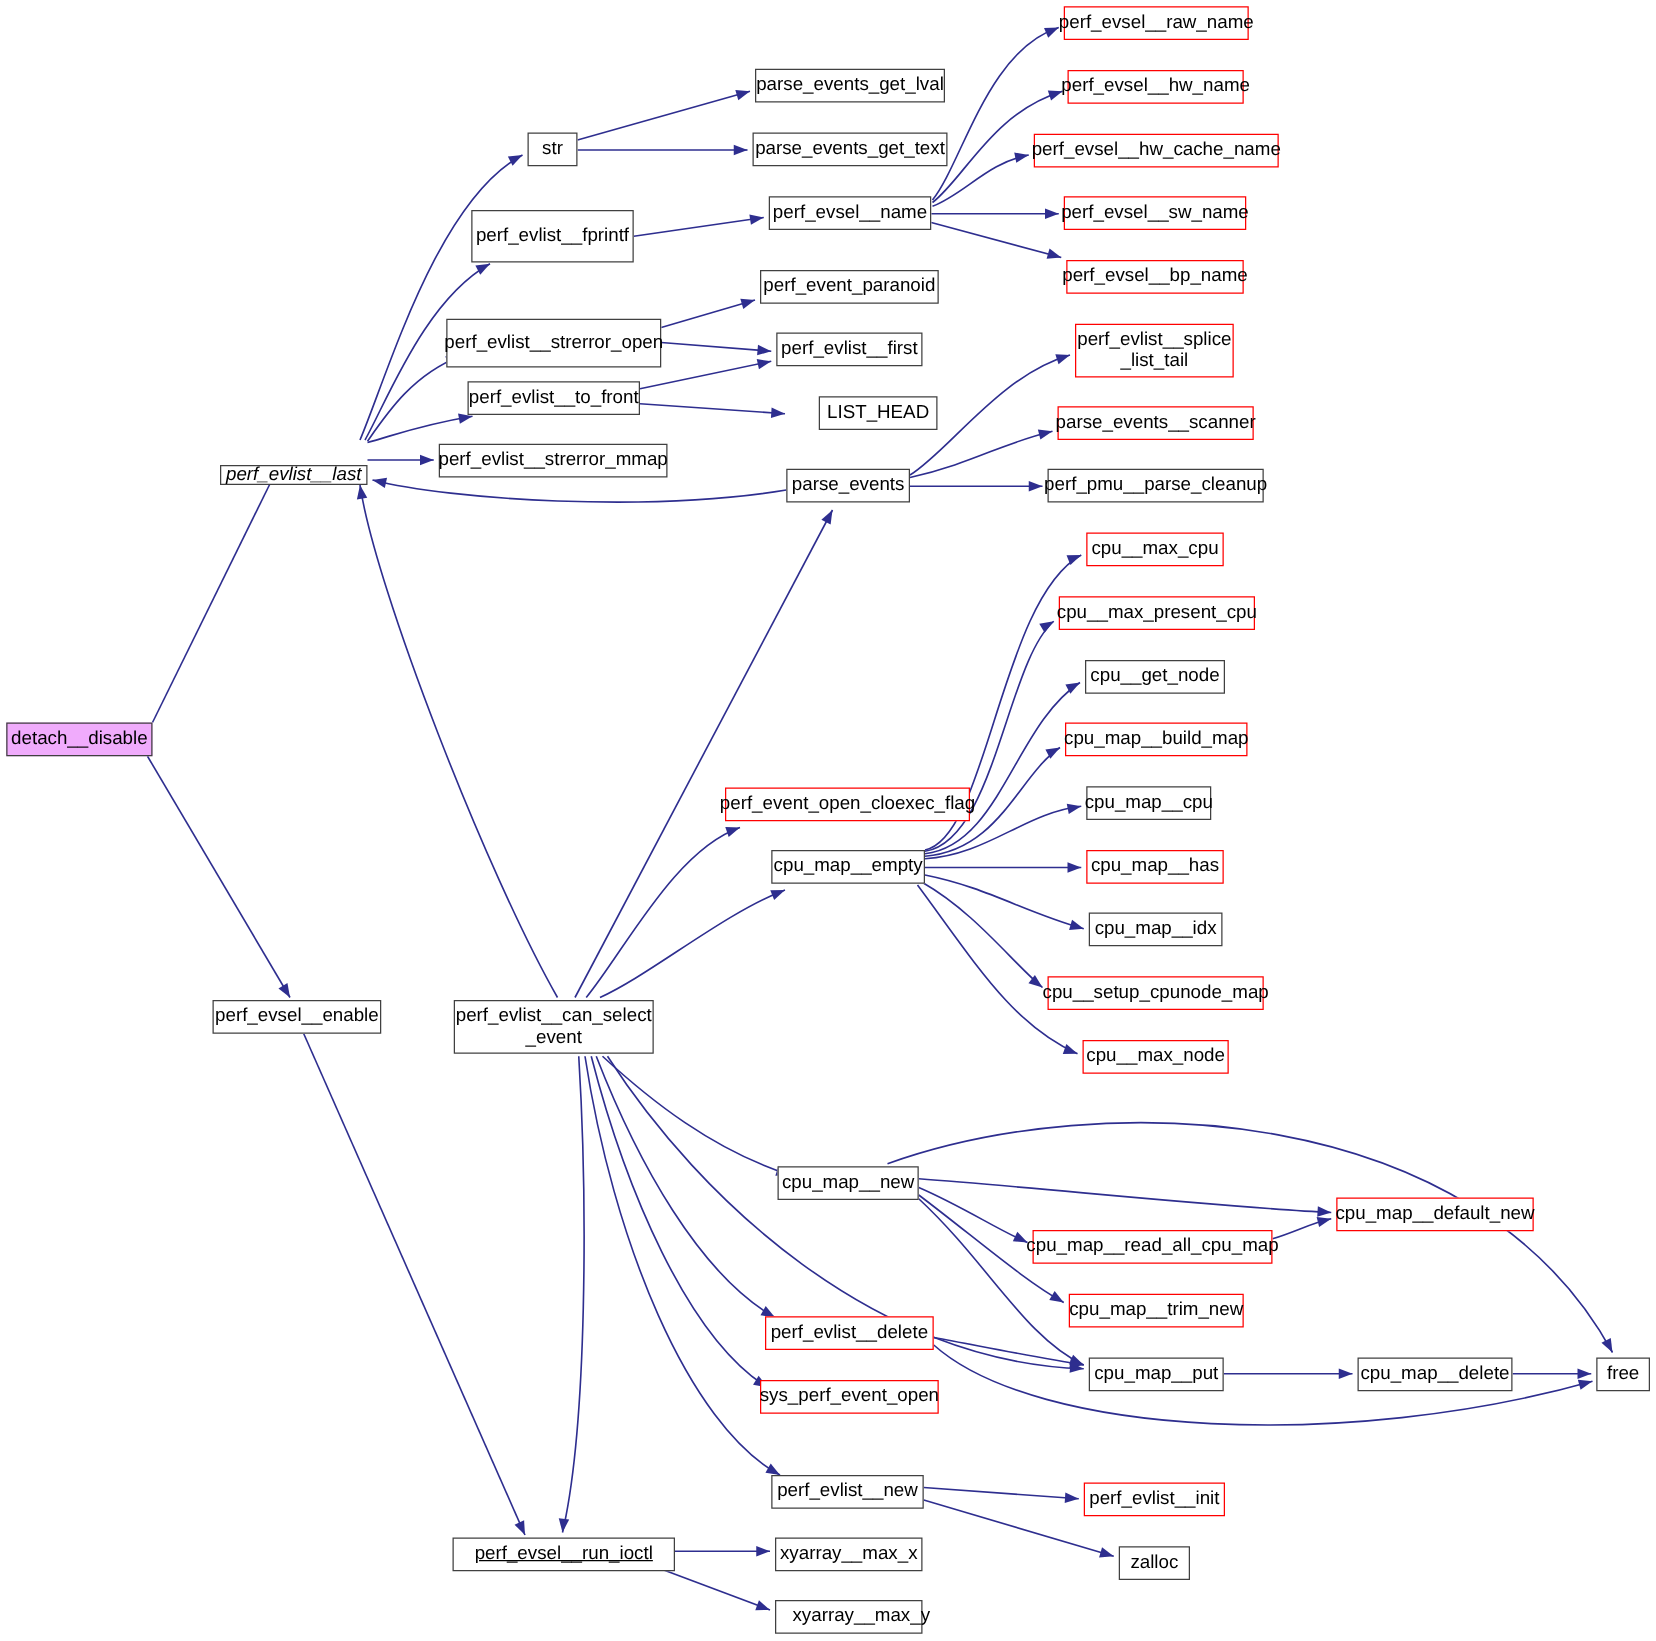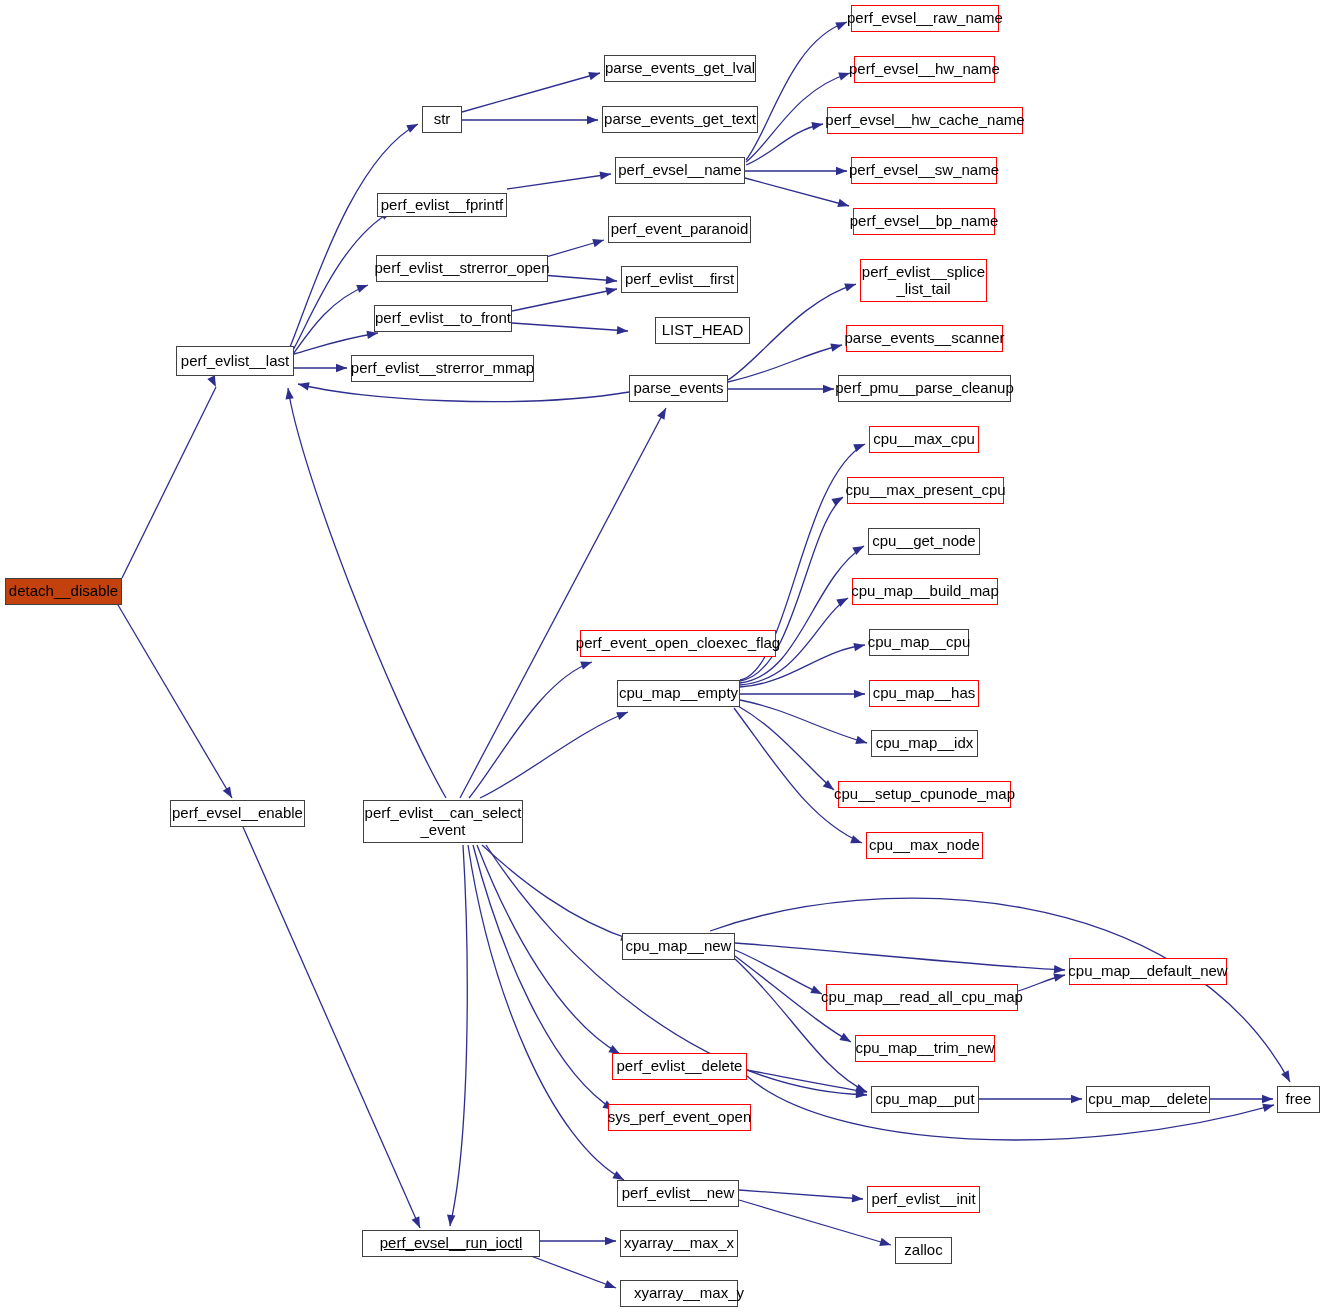--- a/index.html
+++ b/index.html
@@ -36,21 +36,21 @@
     background: #ffffff;
     border: 1px solid #404040;
     white-space: pre;
     letter-spacing: 0px;
     z-index: 5;
   }
   .node.red {
     border: 1px solid #ff0000;
   }
   .node.current {
-    background: #c2410c;
+    background: #f0abfc;
     border: 1px solid #404040;
   }
 </style>
 </head>
 <body>
 
 <div id="canvas">
   <svg id="edges" viewBox="0 0 1325 1313" width="1325" height="1313">
       <path d="M 122 578 L 216 387" stroke="#2e2e8f" stroke-width="1.3" fill="none"></path>
       <polygon points="216,387 214.8372446517001,375.28300379790113 207.32405624730083,379.03959800010074" fill="#2e2e8f"></polygon>
@@ -162,26 +162,26 @@
       <polygon points="863,1199 852.2966512112275,1194.093033044142 851.7499864575245,1202.475225934255" fill="#2e2e8f"></polygon>
       <path d="M 739 1200 L 891 1245" stroke="#2e2e8f" stroke-width="1.3" fill="none"></path>
       <polygon points="891,1245 881.6408590036251,1237.8553180749611 879.260751419079,1245.911066822656" fill="#2e2e8f"></polygon>
       <path d="M 515 1241 L 616 1241" stroke="#2e2e8f" stroke-width="1.3" fill="none"></path>
       <polygon points="616,1241 605,1236.8 605,1245.2" fill="#2e2e8f"></polygon>
       <path d="M 515 1250 L 616 1288" stroke="#2e2e8f" stroke-width="1.3" fill="none"></path>
       <polygon points="616,1288 607.1552412288568,1280.2275973933226 604.2258780478769,1288.100260942206" fill="#2e2e8f"></polygon>
     </svg>
   <div id="node-layer">
       <div class="node current" style="left: 5px; top: 578px; width: 117px; height: 27px;">detach__disable</div>
-      <div class="node" style="left: 176px; top: 346px; width: 118px; height: 30px;">perf_evlist__last</div>
+      <div class="node" style="left: 176px; top: 372px; width: 118px; height: 16px; font-style: italic;">perf_evlist__last</div>
       <div class="node" style="left: 170px; top: 800px; width: 135px; height: 27px;">perf_evsel__enable</div>
       <div class="node" style="left: 362px; top: 1230px; width: 178px; height: 27px; text-decoration: underline;">perf_evsel__run_ioctl</div>
       <div class="node" style="left: 422px; top: 106px; width: 40px; height: 27px;">str</div>
-      <div class="node" style="left: 377px; top: 193px; width: 130px; height: 24px;">perf_evlist__fprintf</div>
-      <div class="node" style="left: 357px; top: 255px; width: 172px; height: 27px; margin-left: 19px;">perf_evlist__strerror_open</div>
+      <div class="node" style="left: 377px; top: 168px; width: 130px; height: 42px;">perf_evlist__fprintf</div>
+      <div class="node" style="left: 357px; top: 255px; width: 172px; height: 39px;">perf_evlist__strerror_open</div>
       <div class="node" style="left: 374px; top: 305px; width: 138px; height: 27px;">perf_evlist__to_front</div>
       <div class="node" style="left: 351px; top: 355px; width: 183px; height: 27px;">perf_evlist__strerror_mmap</div>
       <div class="node" style="left: 363px; top: 800px; width: 160px; height: 43px;">perf_evlist__can_select
 _event</div>
       <div class="node" style="left: 604px; top: 55px; width: 152px; height: 27px; text-align: center;">parse_events_get_lval</div>
       <div class="node" style="left: 602px; top: 106px; width: 156px; height: 27px;">parse_events_get_text</div>
       <div class="node" style="left: 615px; top: 157px; width: 130px; height: 27px;">perf_evsel__name</div>
       <div class="node" style="left: 608px; top: 216px; width: 143px; height: 27px;">perf_event_paranoid</div>
       <div class="node" style="left: 621px; top: 266px; width: 117px; height: 27px;">perf_evlist__first</div>
       <div class="node" style="left: 632px; top: 317px; width: 95px; height: 27px; margin-left: 23px;">LIST_HEAD</div>

